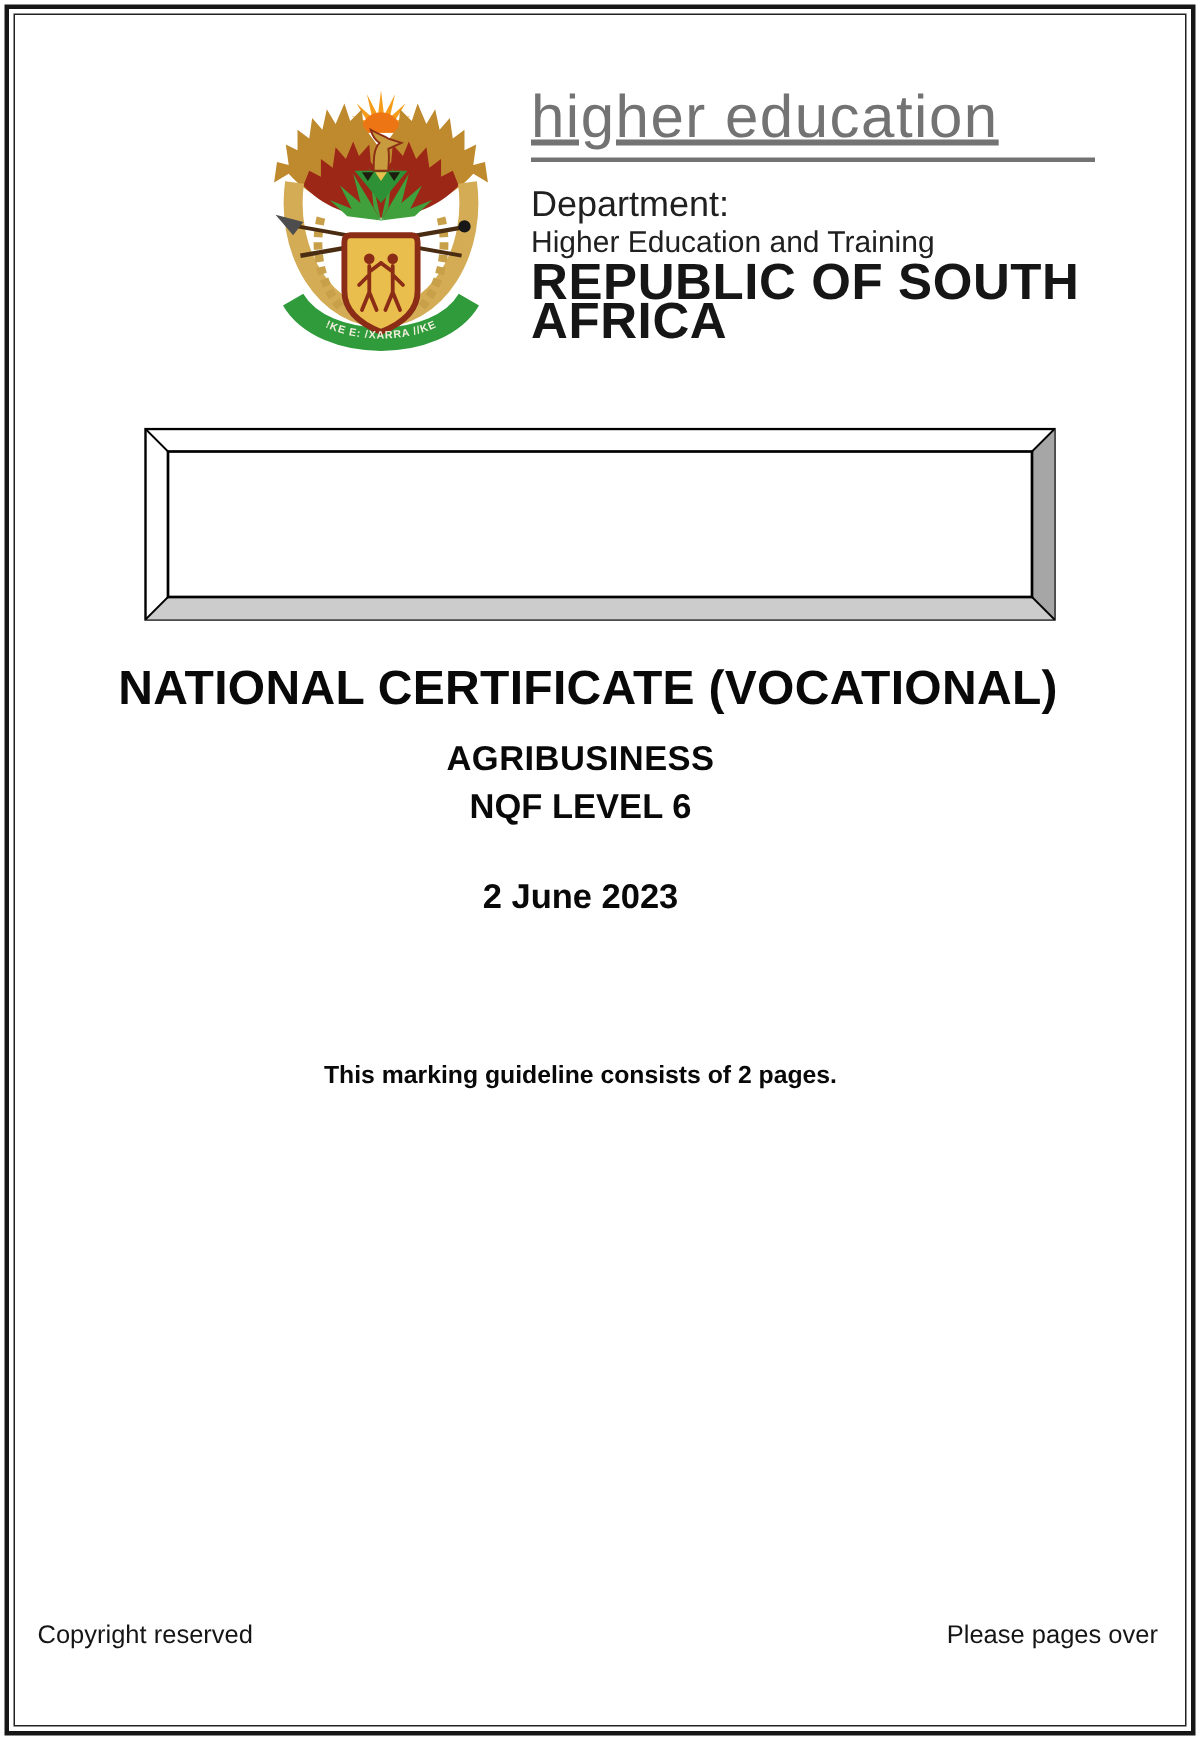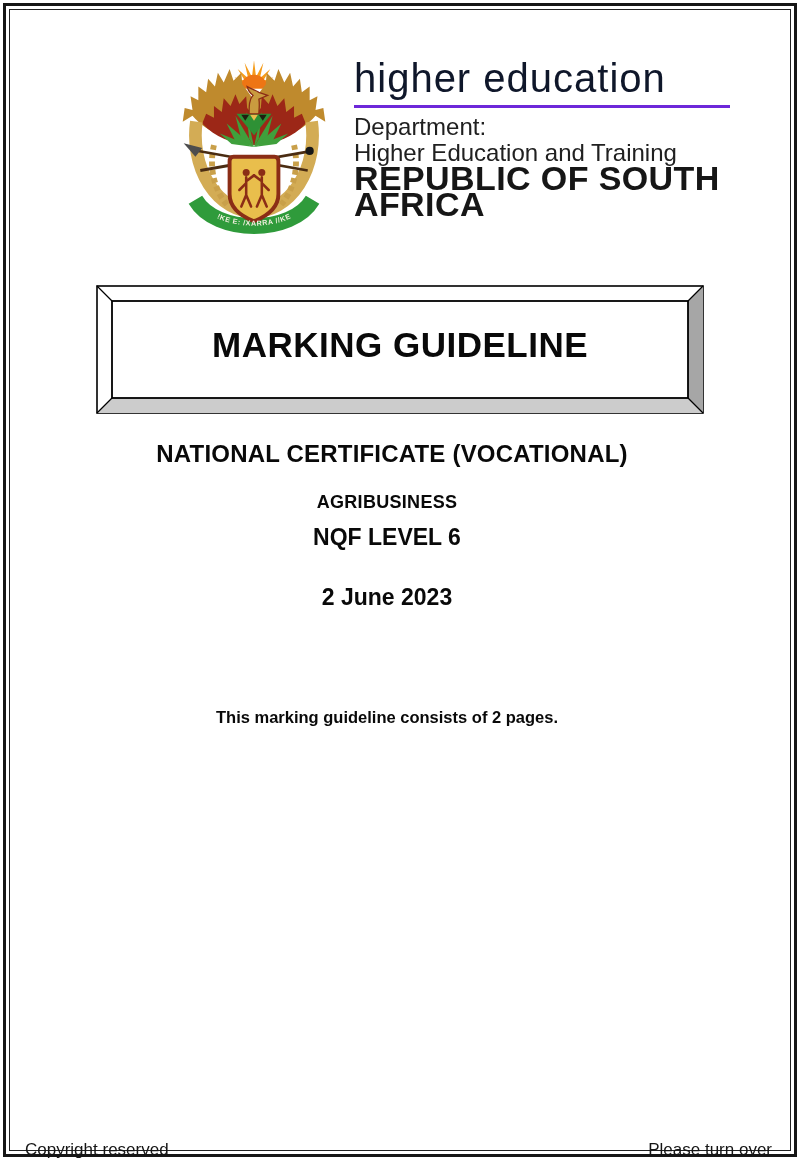--- a/index.html
+++ b/index.html
@@ -15,25 +15,25 @@
   }
   
   .frame-outer{position:absolute;left:3px;top:3px;right:3px;bottom:3px;border:3px solid #161616;pointer-events:none;}
   .frame-inner{position:absolute;left:9px;top:9px;right:9px;bottom:9px;border:1px solid #222;pointer-events:none;}
 
   
   .logo-block{position:absolute;left:171px;top:51px;display:flex;align-items:flex-start;gap:17px;}
   .emblem{width:166px;height:196px;flex:0 0 auto;display:block;}
   .logo-text{padding-top:5px;}
   .wordmark{
-    font-size:40px;line-height:44px;letter-spacing:1px;color:#0f172a;
-    border-bottom:3px solid #6d28d9;padding-bottom:5px;width:376px;
+    font-size:40px;line-height:44px;letter-spacing:1px;color:#737373;
+    border-bottom:3px solid #737373;padding-bottom:5px;width:376px;text-decoration:underline;
   }
-  .dept-label{margin-top:6px;font-size:24px;line-height:25.5px;color:#202020;}
-  .dept-name{font-size:24px;line-height:25.5px;color:#202020;}
+  .dept-label{margin-top:16px;font-size:24px;line-height:25.5px;color:#202020;}
+  .dept-name{font-size:20px;line-height:25.5px;color:#202020;}
   .country{font-size:34px;line-height:26px;font-weight:bold;letter-spacing:0.4px;color:#161616;}
 
   
   .sun-ray{fill:var(--sun-ray,#f59c1b);}
   .sun-core{fill:var(--sun-core,#ee7514);}
   .wing-gold{fill:var(--wing-gold,#bf8a2d);}
   .wing-red{fill:var(--wing-red,#9c2717);}
   .arc{stroke:var(--arc-gold,#d3ac55);fill:none;}
   .wheat{stroke:var(--wheat-gold,#c9a04a);fill:none;}
   .banner{stroke:var(--banner-green,#2f9b3b);fill:none;}
@@ -55,28 +55,28 @@
     position:absolute;left:16px;top:16px;right:16px;bottom:16px;
     display:flex;align-items:center;justify-content:center;
     font-size:35px;font-weight:bold;letter-spacing:0.5px;color:#090909;
     padding-bottom:10px;box-sizing:border-box;
   }
   .bevel-bottom{fill:var(--bevel-bottom,#cccccc);}
   .bevel-right{fill:var(--bevel-right,#a6a6a6);}
 
   
   .line{position:absolute;left:0;right:26px;text-align:center;font-weight:bold;color:#090909;}
-  .cert{top:440px;font-size:24px;letter-spacing:0.2px;padding-left:10px;}
-  .subject{top:492px;font-size:18px;letter-spacing:0.3px;}
+  .cert{top:440px;font-size:32px;letter-spacing:0.2px;padding-left:10px;}
+  .subject{top:492px;font-size:23px;letter-spacing:0.3px;}
   .level{top:524px;font-size:23px;}
   .date{top:584px;font-size:23px;}
   .pages-note{top:708px;font-size:16.5px;}
 
   
-  .foot{position:absolute;top:1140px;font-size:17px;color:#151515;}
+  .foot{position:absolute;top:1080px;font-size:17px;color:#151515;}
   .foot-left{left:25px;}
   .foot-right{right:28px;}
 </style>
 </head>
 <body>
 
 <div>
 
   <div class="frame-outer"></div>
   <div class="frame-inner"></div>
@@ -162,25 +162,24 @@
     <svg class="mg-frame-svg" viewBox="0 0 608 129" preserveAspectRatio="none" aria-hidden="true">
       <rect x="1" y="1" width="606" height="127" fill="#ffffff" stroke="#000000" stroke-width="1.6"></rect>
       <polygon class="bevel-bottom" points="1,128 607,128 592,113 16,113"></polygon>
       <polygon class="bevel-right" points="607,1 607,128 592,113 592,16"></polygon>
       <rect x="16" y="16" width="576" height="97" fill="#ffffff" stroke="#000000" stroke-width="1.8"></rect>
       <line x1="1" y1="1" x2="16" y2="16" stroke="#000" stroke-width="1.2"></line>
       <line x1="607" y1="1" x2="592" y2="16" stroke="#000" stroke-width="1.2"></line>
       <line x1="1" y1="128" x2="16" y2="113" stroke="#000" stroke-width="1.2"></line>
       <line x1="607" y1="128" x2="592" y2="113" stroke="#000" stroke-width="1.2"></line>
     </svg>
-    <div class="mg-title">MARKING GUIDELINE</div>
   </div>
 
   <div class="line cert">NATIONAL CERTIFICATE (VOCATIONAL)</div>
   <div class="line subject">AGRIBUSINESS</div>
   <div class="line level">NQF LEVEL 6</div>
   <div class="line date">2 June 2023</div>
   <div class="line pages-note">This marking guideline consists of 2 pages.</div>
 
   <div class="foot foot-left">Copyright reserved</div>
-  <div class="foot foot-right">Please turn over</div>
+  <div class="foot foot-right">Please pages over</div>
 
 </div>
 
 </body></html>

